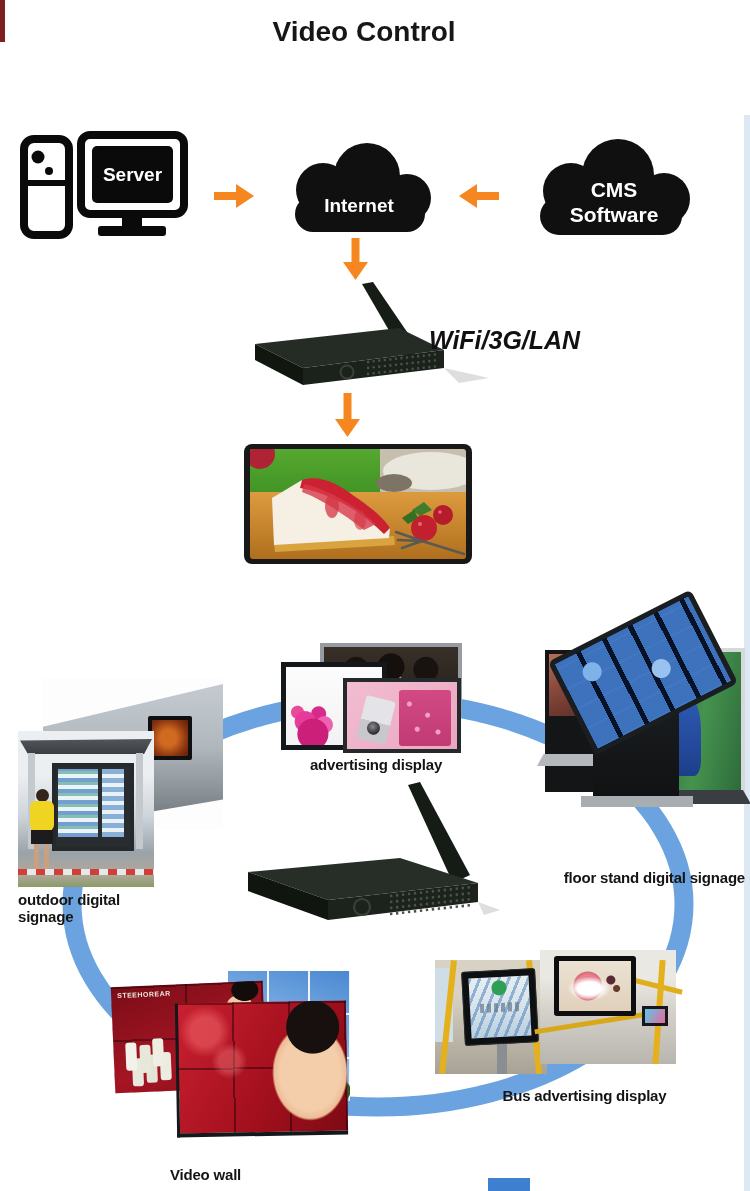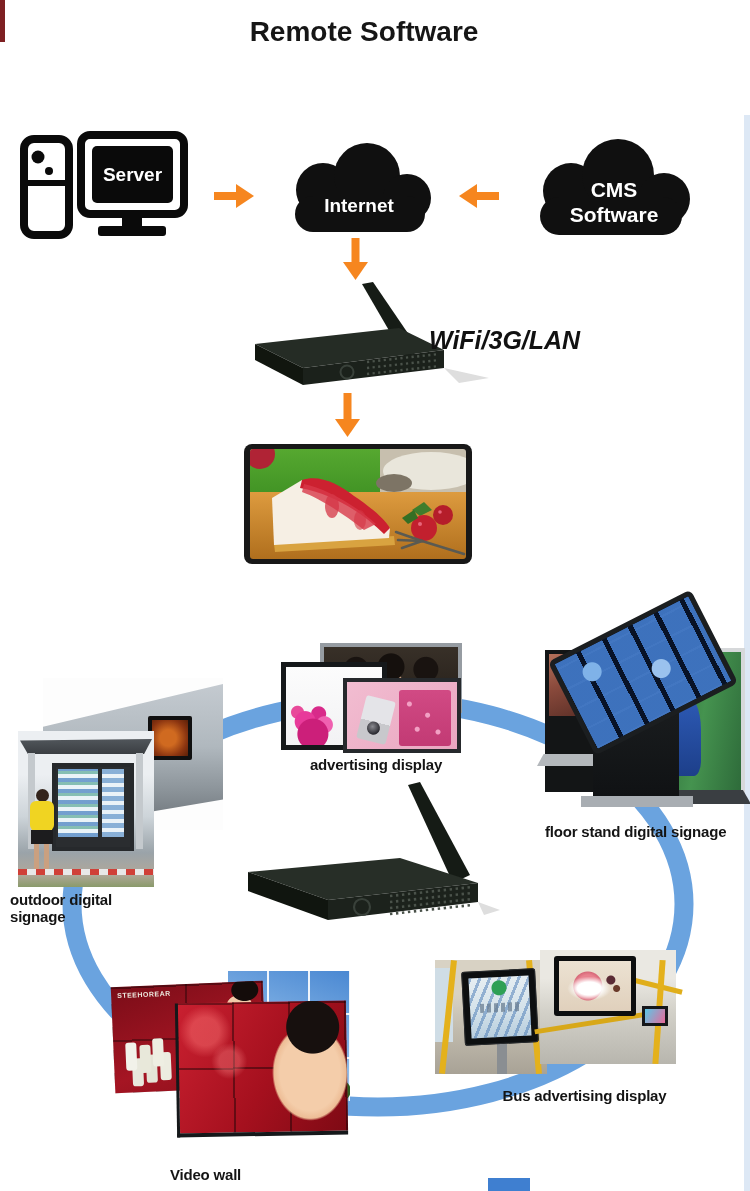--- a/index.html
+++ b/index.html
@@ -147,21 +147,21 @@
   
   .sliver-maroon{left:0;top:0;width:5px;height:42px;background:#7e2022;}
   .strip-right{left:744px;top:115px;width:6px;height:1076px;background:#dde8f5;}
   .chip-blue{left:488px;top:1178px;width:42px;height:13px;background:#3f7fd0;}
 </style>
 </head>
 <body>
 
 <div id="canvas">
 
-  <div class="abs title">Remote Software</div>
+  <div class="abs title">Video Control</div>
 
   <svg class="abs" style="left:18px;top:130px;" width="170" height="112" viewBox="0 0 170 112">
     <rect x="6" y="9" width="45" height="96" rx="10" fill="#fff" stroke="#0a0a0a" stroke-width="8"></rect>
     <circle cx="20" cy="27" r="6.5" fill="#0a0a0a"></circle>
     <circle cx="31" cy="41" r="4" fill="#0a0a0a"></circle>
     <line x1="10" y1="53" x2="47" y2="53" stroke="#0a0a0a" stroke-width="6"></line>
     <rect x="63" y="5" width="103" height="79" rx="9" fill="#fff" stroke="#0a0a0a" stroke-width="8"></rect>
     <rect x="74" y="16" width="81" height="57" rx="5" fill="#0a0a0a"></rect>
     <text x="114.5" y="51" text-anchor="middle" font-family="Liberation Sans, sans-serif" font-size="19" font-weight="bold" fill="#ffffff">Server</text>
     <rect x="104" y="84" width="20" height="12" fill="#0a0a0a"></rect>
@@ -315,21 +315,21 @@
     </div>
     <div class="abs kr-base" style="z-index:1;"></div>
     <div class="abs kiosk-left" style="z-index:2;">
       <div class="abs kl-screen"></div>
     </div>
     <div class="abs kl-base" style="z-index:2;"></div>
     <div class="abs kiosk-mid" style="z-index:3;"></div>
     <div class="abs km-base" style="z-index:3;"></div>
     <div class="abs tilted" style="z-index:4;"></div>
   </div>
-  <div class="abs cap" style="left:545px;top:823px;width:200px;text-align:left;z-index:3;">floor stand digital signage</div>
+  <div class="abs cap" style="left:545px;top:869px;width:200px;text-align:right;z-index:3;">floor stand digital signage</div>
 
   <div class="abs photo-back" style="z-index:3;">
     <div class="abs pb-wall"></div>
     <div class="abs pb-display">
       <div class="abs pb-screen"></div>
     </div>
   </div>
   <div class="abs photo-front" style="z-index:4;">
     <div class="abs pf-roof"></div>
     <div class="abs pf-post-l"></div>
@@ -338,21 +338,21 @@
       <div class="abs pf-panel-l"></div>
       <div class="abs pf-panel-r"></div>
     </div>
     <div class="abs pf-head"></div>
     <div class="abs pf-shirt"></div>
     <div class="abs pf-shorts"></div>
     <div class="abs pf-leg1"></div>
     <div class="abs pf-leg2"></div>
     <div class="abs pf-curb"></div>
   </div>
-  <div class="abs cap" style="left:10px;top:891px;width:160px;text-align:left;z-index:4;">outdoor digital signage</div>
+  <div class="abs cap" style="left:18px;top:891px;width:160px;text-align:left;z-index:4;">outdoor digital signage</div>
 
   <div class="abs vw-back" style="z-index:3;"></div>
   <div class="abs vw-left" style="z-index:4;">
     <div class="abs vw-brand">STEEHOREAR</div>
     <div class="abs bottles"></div>
   </div>
   <div class="abs vw-front" style="z-index:5;"></div>
   <div class="abs cap" style="left:170px;top:1166px;width:130px;text-align:left;z-index:5;">Video wall</div>
 
   <div class="abs bus-left" style="z-index:3;">

